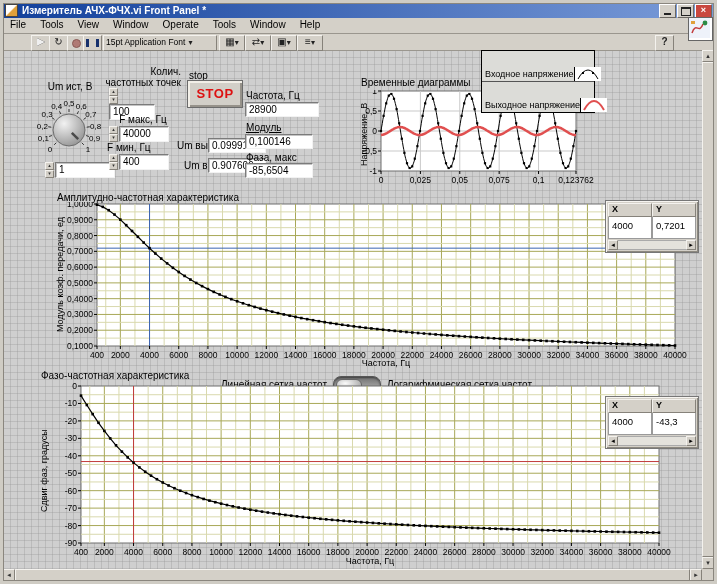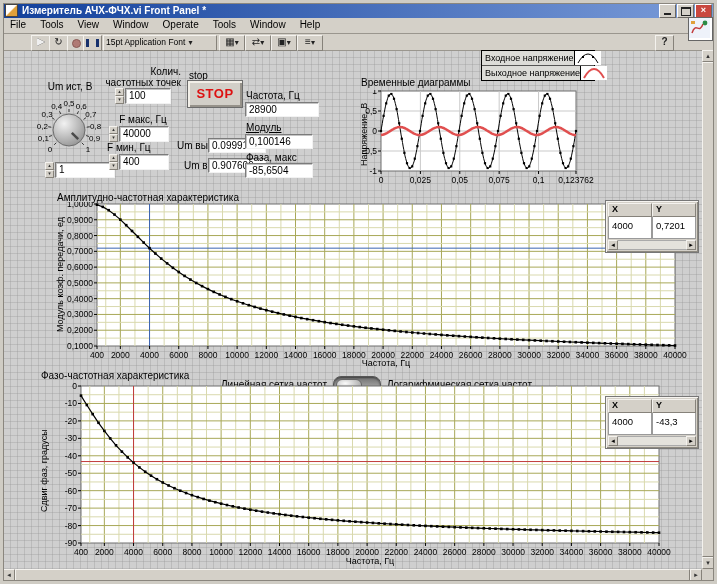--- a/index.html
+++ b/index.html
@@ -38,21 +38,21 @@
   .numfield{background:#fff;border:1px solid;border-color:#7b7b7b #f2f2f2 #f2f2f2 #7b7b7b;font-size:10px;line-height:14px;height:14px;padding:0 3px;box-shadow:inset 1px 1px 0 #c4c4c4;}
   .stopbtn{position:absolute;background:#d2cfc8;border:1px solid #6b6b6b;box-shadow:inset 2px 2px 0 #f2efe8,inset -2px -2px 0 #96928a;color:#dd1111;font-weight:bold;font-size:13px;text-align:center;letter-spacing:.5px;}
   .gtitle{position:absolute;font-size:10px;}
   .vlabel{position:absolute;font-size:9px;transform:rotate(-90deg);transform-origin:0 0;white-space:nowrap;}
   .xlabel{position:absolute;font-size:9px;text-align:center;}
   .graph{position:absolute;}
   svg text{font-family:"Liberation Sans",sans-serif;font-size:8.5px;fill:#000;}
   svg text.ktick{font-size:8px;}
   
   .legend{position:absolute;border:1px solid #000;background:#dcdcd8;width:112px;z-index:8;}
-  .lrow{display:flex;height:14px;align-items:center;border-bottom:1px solid #555;}
+  .lrow{display:flex;height:14px;align-items:center;border-bottom:1px solid #555;margin-top:16px;}
   .lrow:last-child{border-bottom:none;}
   .ltext{flex:1;font-size:9px;padding-left:3px;white-space:nowrap;}
   .lglyph{width:26px;height:100%;border-left:1px solid #000;background:#fff;}
   
   .curbox{position:absolute;width:88px;background:#d4d0c8;border:1px solid #777;box-shadow:inset 1px 1px 0 #f6f4f0,inset -1px -1px 0 #8d897f;padding:2px;z-index:10;}
   .curh{display:flex;}
   .curhc{flex:1;height:12px;background:#d4d0c8;border:1px solid;border-color:#f4f2ee #86827a #86827a #f4f2ee;font-size:9px;line-height:11px;padding-left:3px;font-weight:bold;}
   .curvr{display:flex;}
   .curvc{flex:1;height:18px;background:#fff;border:1px solid #9a9a9a;border-top:none;font-size:9.5px;padding:3px 0 0 3px;}
   .curscroll{display:flex;height:10px;margin-top:1px;}
@@ -163,21 +163,21 @@
       </svg>
     <div class="numctl" style="left:42px;top:112px;">
       <div class="spin">
         <div class="spbtn">▴</div>
         <div class="spbtn">▾</div>
       </div>
       <div class="numfield" style="width:52px;">1</div>
     </div>
 
     <div class="lbl" style="left:102px;top:16px;width:76px;text-align:right;">Колич. частотных точек</div>
-    <div class="numctl" style="left:112px;top:38px;">
+    <div class="numctl" style="left:106px;top:38px;flex-direction:column;">
       <div class="spin">
         <div class="spbtn">▴</div>
         <div class="spbtn">▾</div>
       </div>
       <div class="numfield" style="width:38px;">100</div>
     </div>
 
     <div class="lbl" style="left:104px;top:64px;width:72px;text-align:center;">F макс, Гц</div>
     <div class="numctl" style="left:106px;top:76px;">
       <div class="spin">

